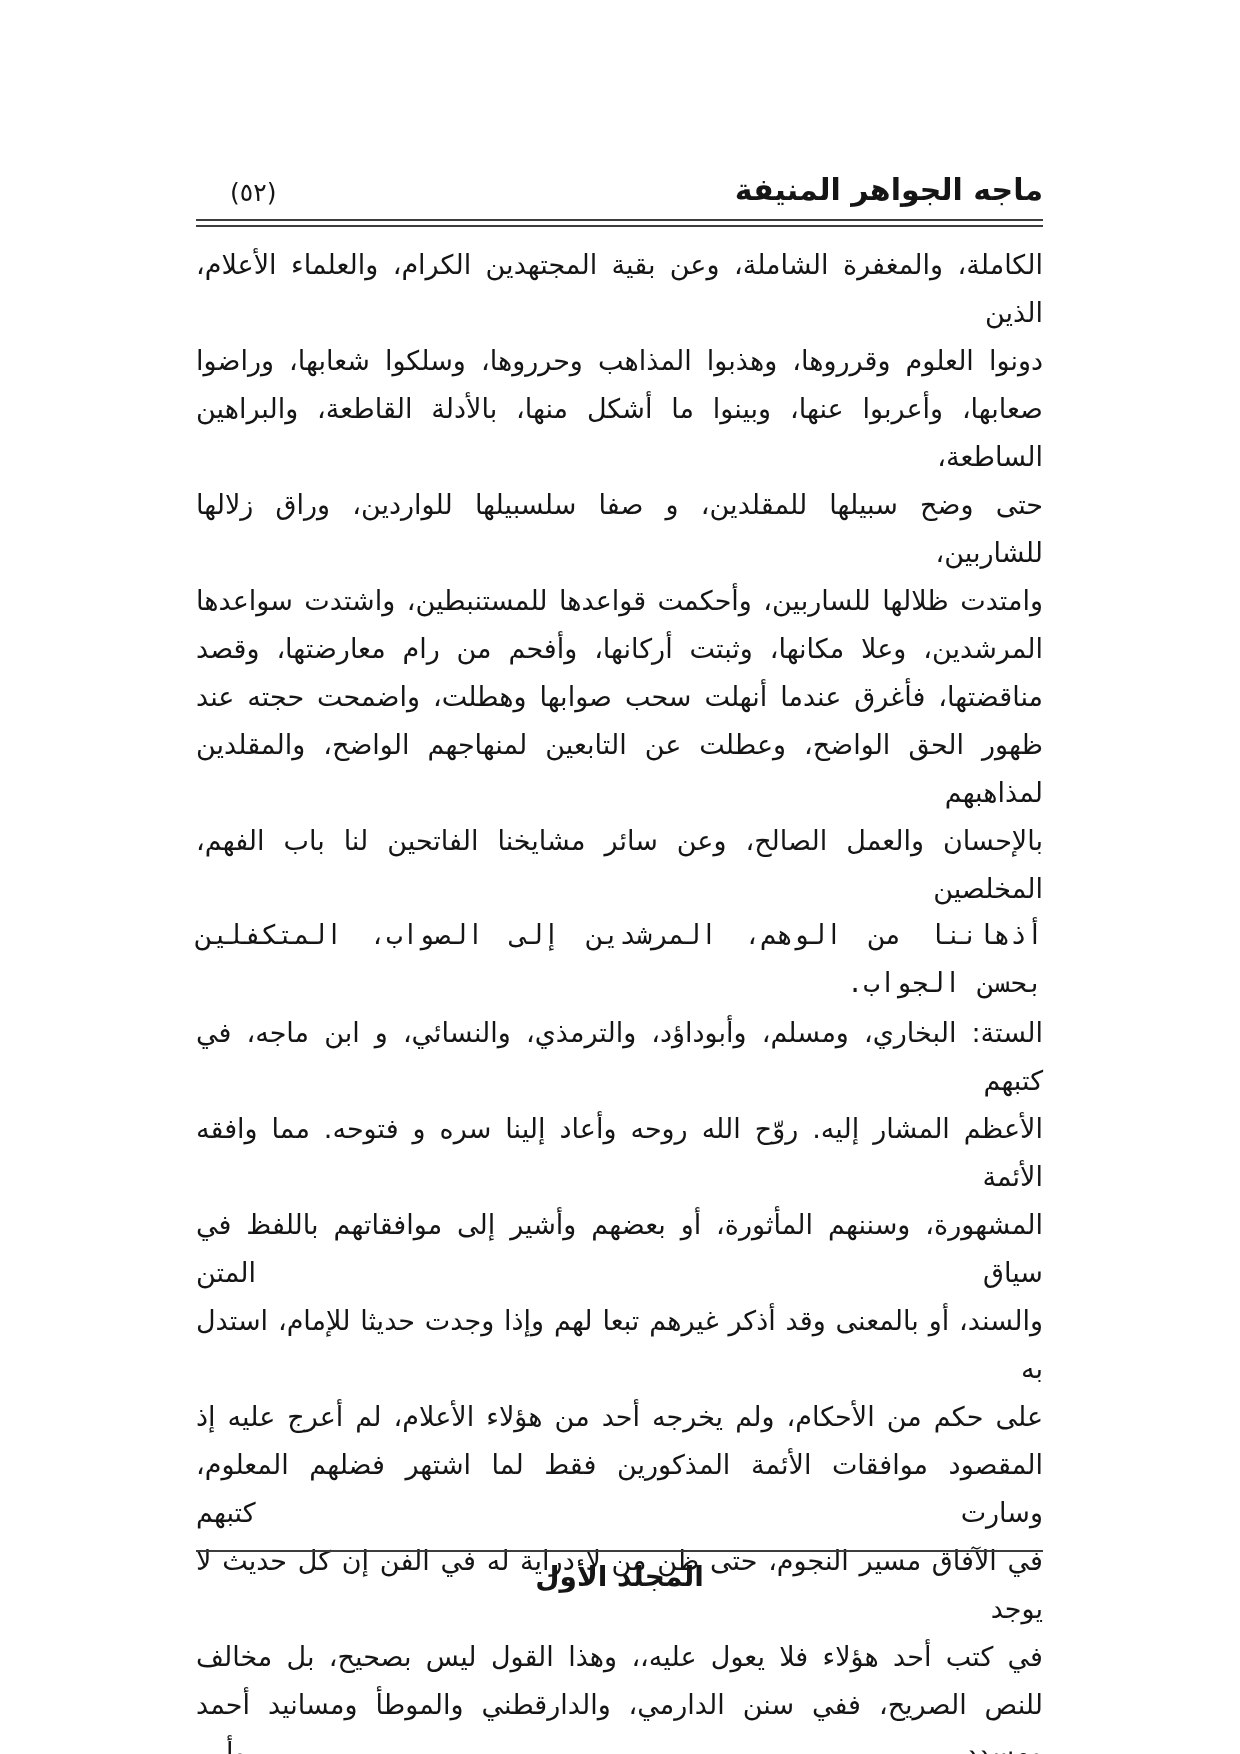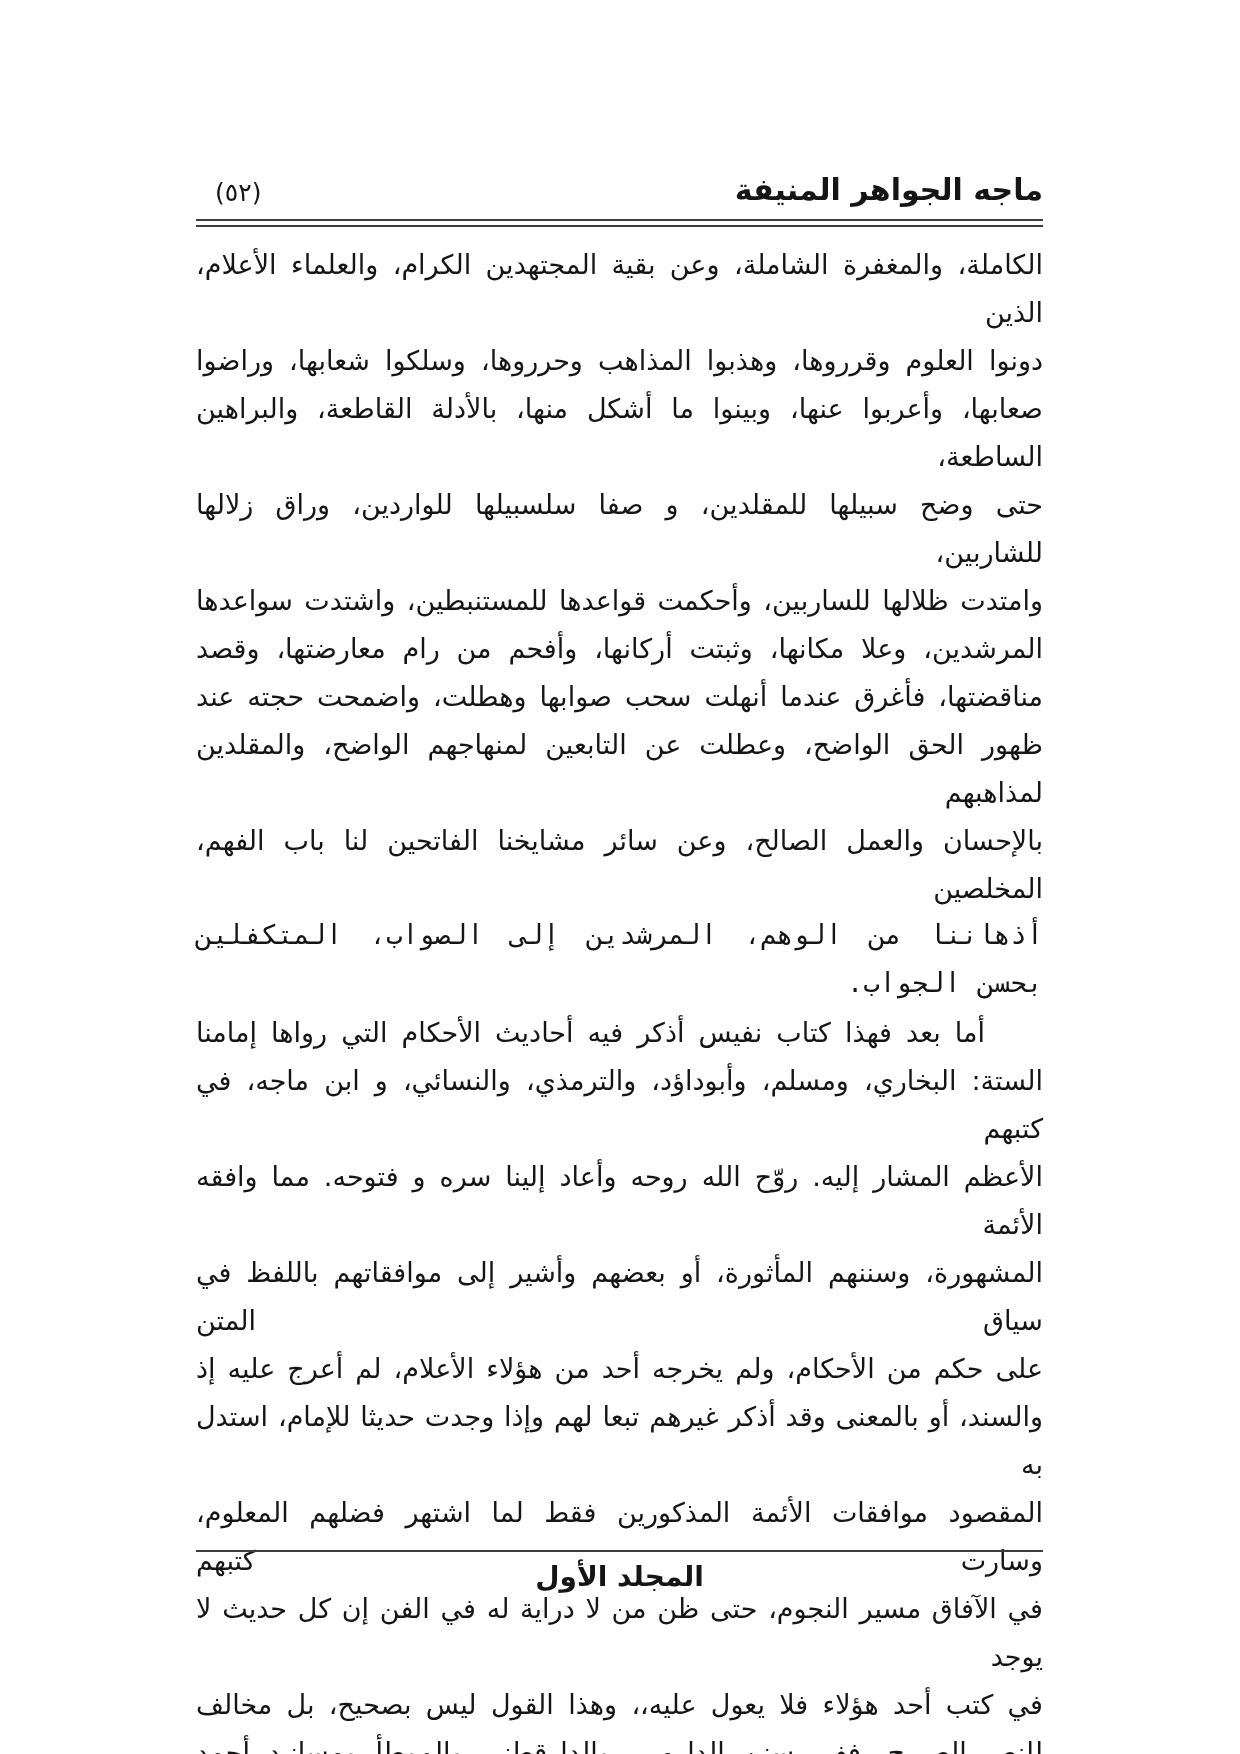--- a/index.html
+++ b/index.html
@@ -27,21 +27,21 @@
     padding-bottom: 12px;
   }
   .title {
     font-size: 30px;
     font-weight: 700;
     letter-spacing: -0.5px;
   }
   .page-number {
     font-size: 25px;
     font-weight: 500;
-    margin-left: 19px;
+    margin-left: 34px;
     direction: ltr;
   }
   .rule-double {
     height: 4px;
     border-top: 2px solid #3d3d3d;
     border-bottom: 2px solid #3d3d3d;
   }
   .body-text {
     margin-top: 14px;
     font-size: 27px;
@@ -86,26 +86,25 @@
       <div class="line">الكاملة، والمغفرة الشاملة، وعن بقية المجتهدين الكرام، والعلماء الأعلام، الذين</div>
       <div class="line">دونوا العلوم وقرروها، وهذبوا المذاهب وحرروها، وسلكوا شعابها، وراضوا</div>
       <div class="line">صعابها، وأعربوا عنها، وبينوا ما أشكل منها، بالأدلة القاطعة، والبراهين الساطعة،</div>
       <div class="line">حتى وضح سبيلها للمقلدين، و صفا سلسبيلها للواردين، وراق زلالها للشاربين،</div>
       <div class="line">وامتدت ظلالها للساربين، وأحكمت قواعدها للمستنبطين، واشتدت سواعدها</div>
       <div class="line">المرشدين،  وعلا مكانها، وثبتت أركانها، وأفحم من رام معارضتها، وقصد</div>
       <div class="line">مناقضتها، فأغرق عندما أنهلت سحب صوابها وهطلت، واضمحت حجته عند</div>
       <div class="line">ظهور الحق الواضح، وعطلت عن التابعين لمنهاجهم الواضح، والمقلدين لمذاهبهم</div>
       <div class="line">بالإحسان والعمل الصالح،  وعن سائر مشايخنا الفاتحين لنا باب الفهم، المخلصين</div>
       <div class="line end">أذهاننا من الوهم، المرشدين إلى الصواب، المتكفلين بحسن الجواب.</div>
-      <div class="line ind">أما بعد فهذا كتاب نفيس أذكر فيه أحاديث الأحكام التي رواها إمامنا</div>
       <div class="line">الستة: البخاري، ومسلم، وأبوداؤد، والترمذي، والنسائي، و ابن ماجه، في كتبهم</div>
       <div class="line">الأعظم المشار إليه. روّح الله روحه وأعاد إلينا سره و فتوحه. مما وافقه الأئمة</div>
       <div class="line">المشهورة، وسننهم المأثورة، أو بعضهم وأشير إلى موافقاتهم باللفظ في سياق المتن</div>
+      <div class="line">والسند، أو بالمعنى وقد أذكر غيرهم تبعا لهم وإذا وجدت حديثا للإمام، استدل به</div>
       <div class="line">على حكم من الأحكام، ولم يخرجه أحد من هؤلاء الأعلام، لم أعرج عليه إذ</div>
-      <div class="line">والسند، أو بالمعنى وقد أذكر غيرهم تبعا لهم وإذا وجدت حديثا للإمام، استدل به</div>
       <div class="line">المقصود موافقات الأئمة المذكورين فقط لما اشتهر فضلهم المعلوم، وسارت كتبهم</div>
       <div class="line">في الآفاق مسير النجوم، حتى ظن من لا دراية له في الفن إن كل حديث لا يوجد</div>
       <div class="line">في كتب أحد هؤلاء فلا يعول عليه،، وهذا القول ليس بصحيح، بل  مخالف</div>
       <div class="line">للنص الصريح، ففي سنن الدارمي، والدارقطني والموطأ ومسانيد أحمد ومسدد وأبي</div>
 
     </div>
   </div>
 
   <div class="footer">
     <div class="rule-single"></div>

